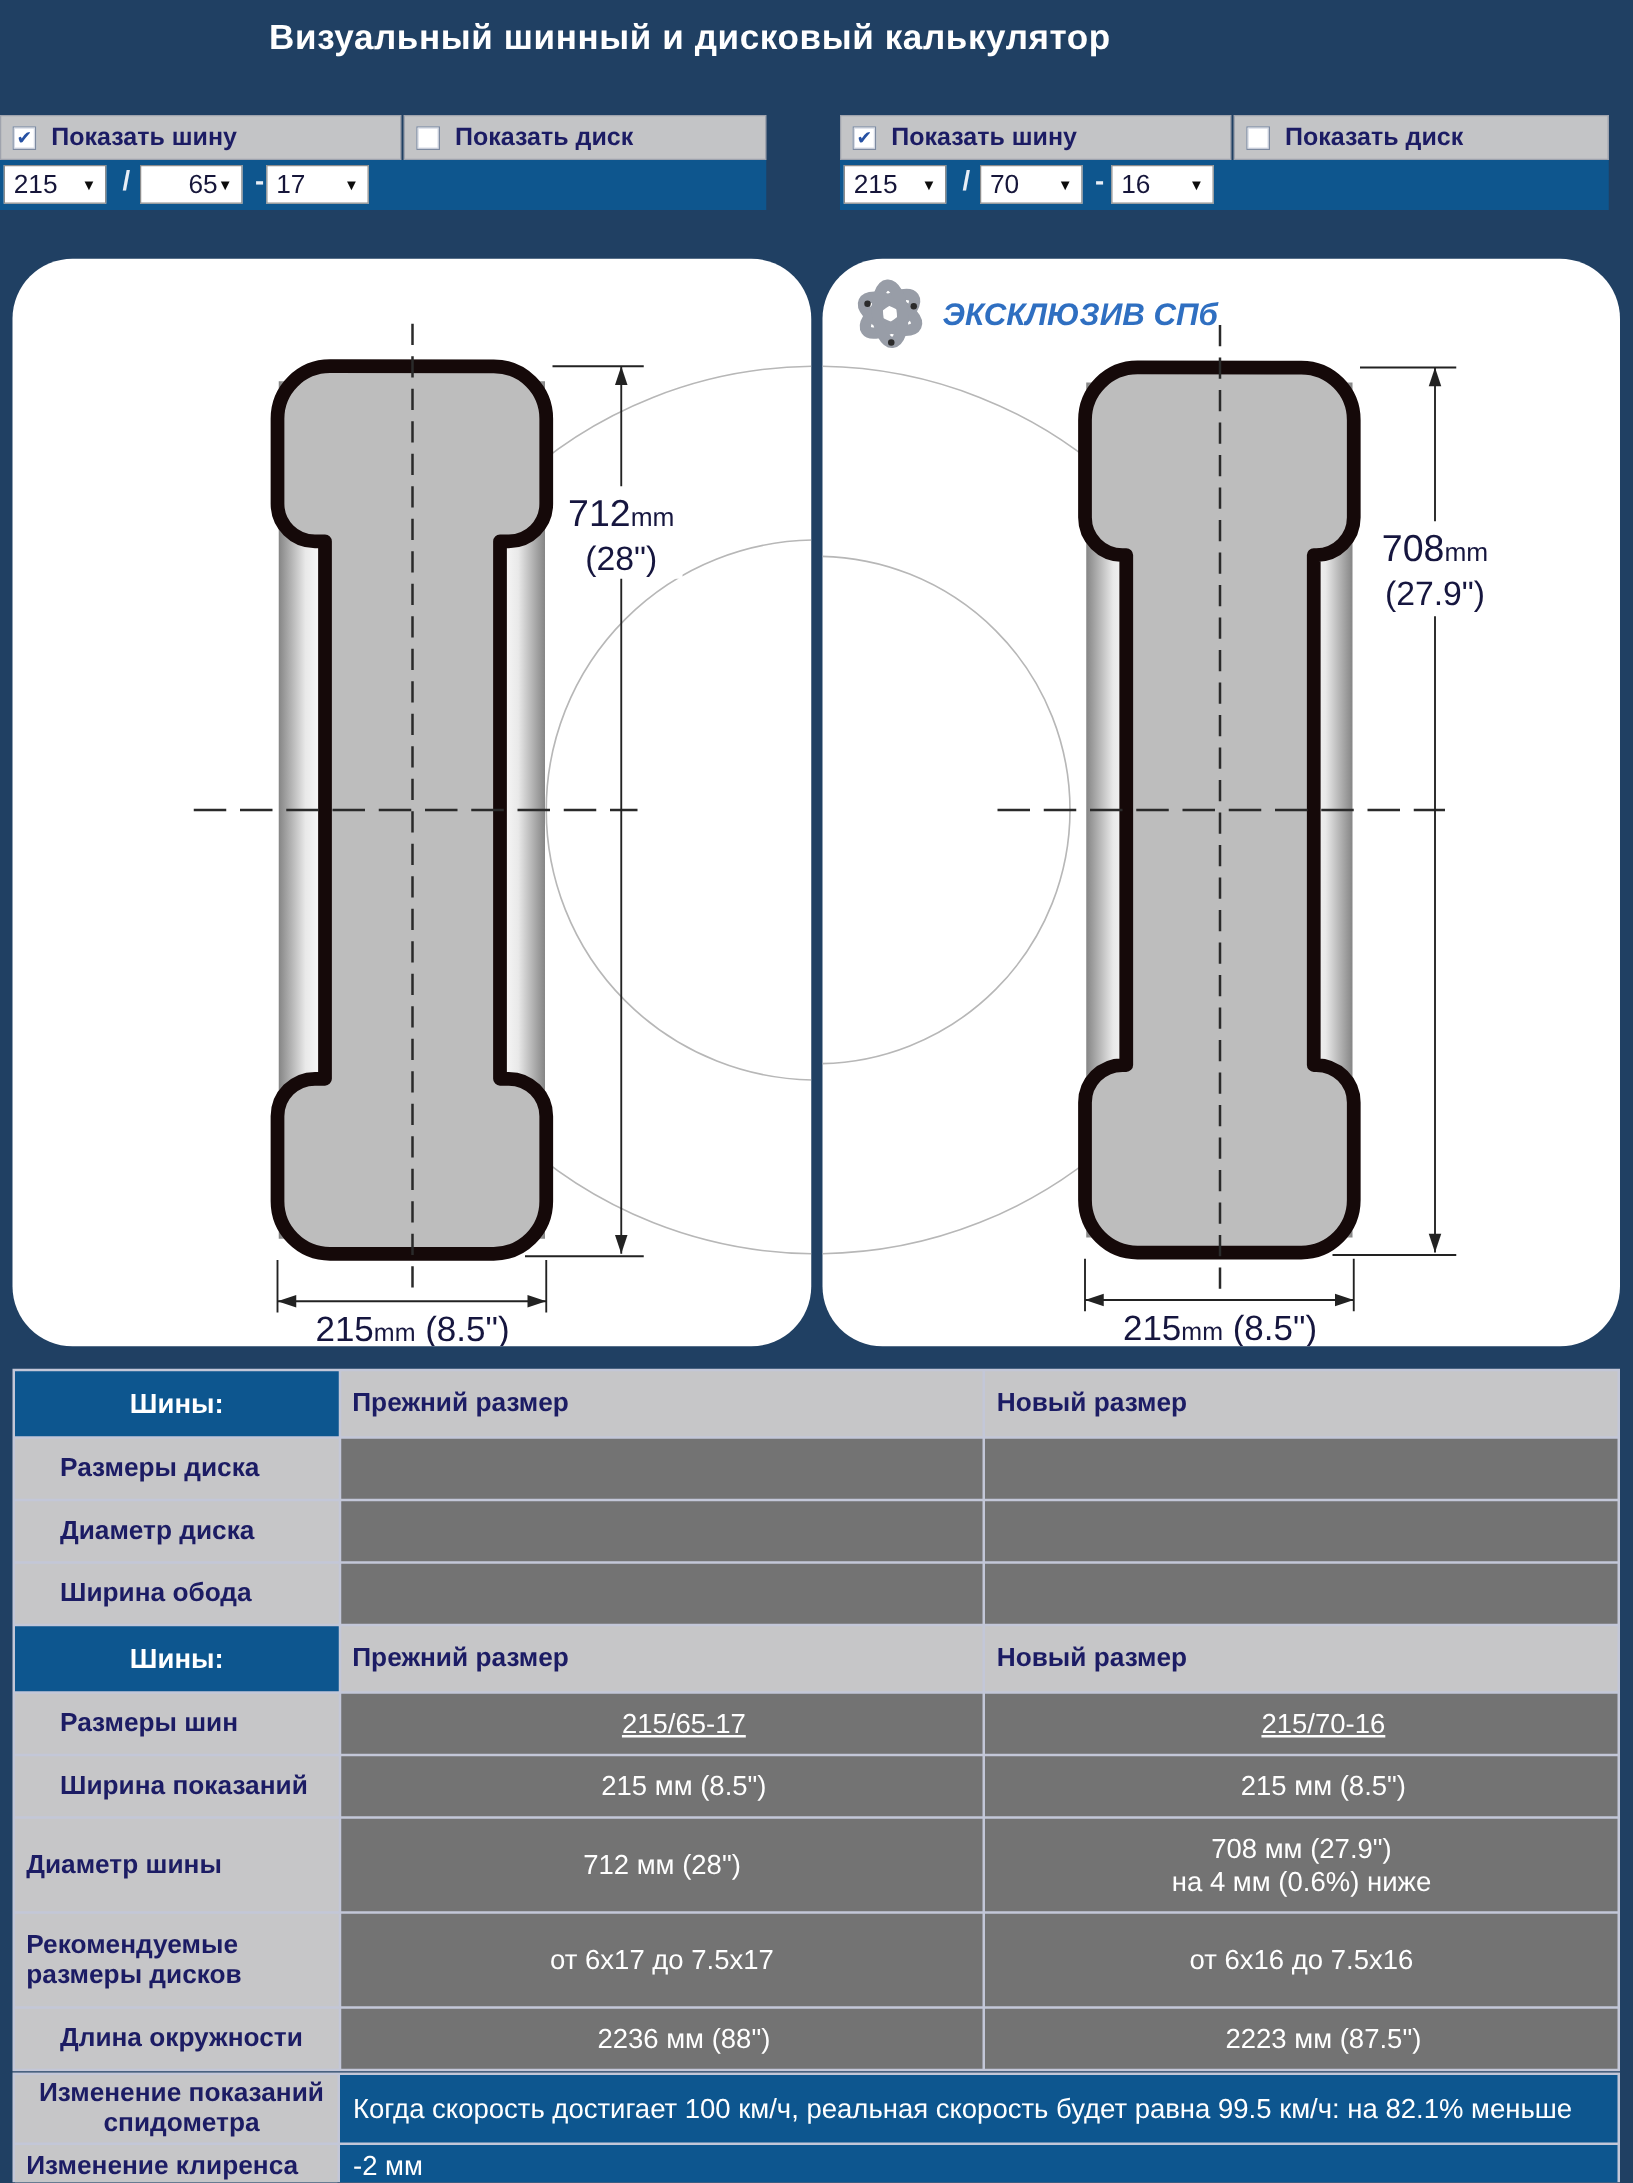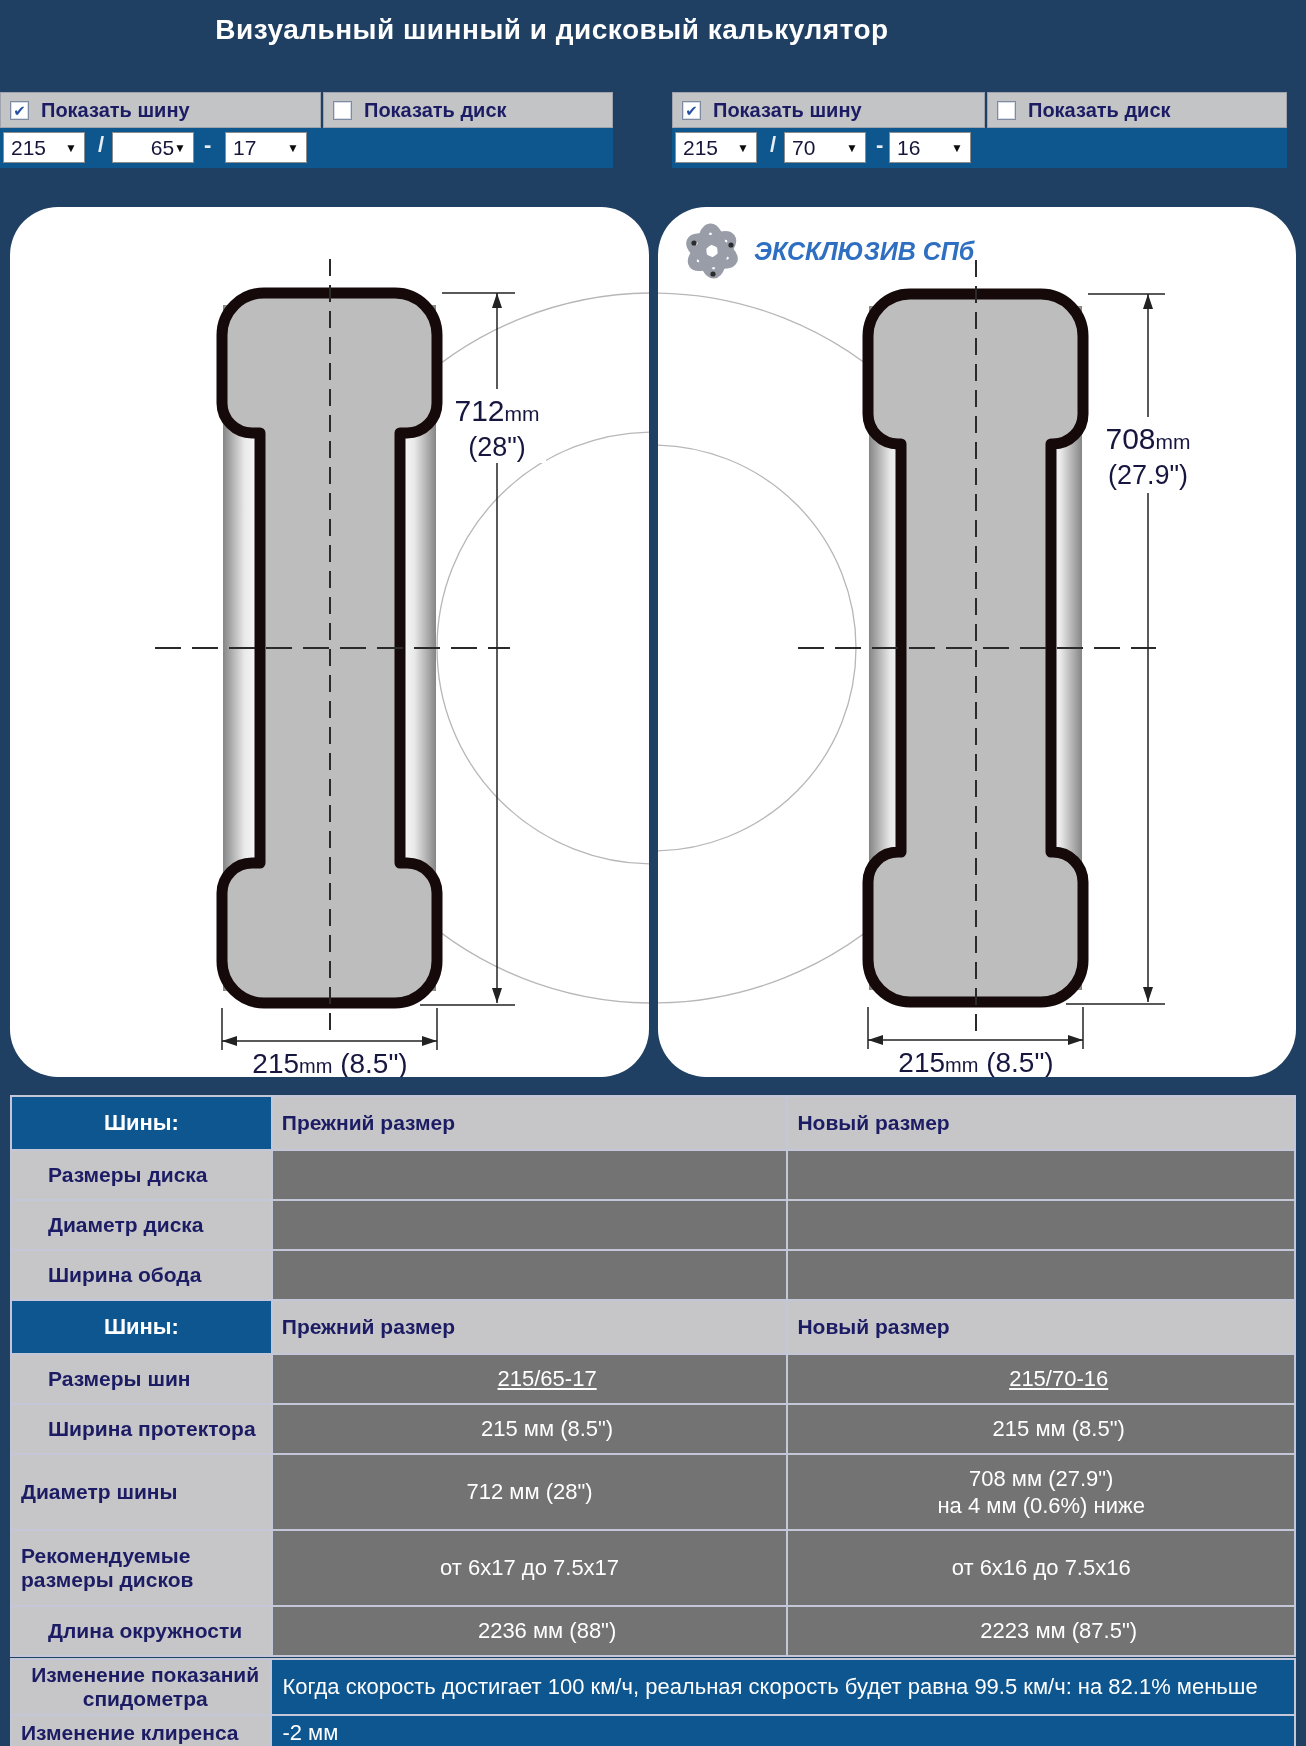--- a/index.html
+++ b/index.html
@@ -67,21 +67,21 @@
       <div class="select" style="left:3px;">
         <span>215</span>
           <span class="tri">▼</span>
       </div>
       <span class="sep" style="left:98px;">/</span>
       <div class="select" style="left:112px;justify-content:flex-end;">
         <span>65</span>
           <span class="tri">▼</span>
       </div>
       <span class="sep" style="left:204px;">-</span>
-      <div class="select" style="left:225px;">
+      <div class="select" style="left:213px;">
         <span>17</span>
           <span class="tri">▼</span>
       </div>
     </div>
   </div>
 
   <div class="abs ctrl-group" style="left:672px;width:615px;">
     <div class="ctrl-head" style="left:0;width:313px;">
       <span class="checkbox" id="cb-r-tire">✔</span>
       <span class="ctrl-label">Показать шину</span>
@@ -237,21 +237,21 @@
       <td class="cell-sec">Шины:</td>
       <td class="cell-colhead">Прежний размер</td>
       <td class="cell-colhead">Новый размер</td>
     </tr>
     <tr class="r-std">
       <td class="cell-lab">Размеры шин</td>
       <td class="cell-val"><a class="tire-link">215/65-17</a></td>
       <td class="cell-val"><a class="tire-link">215/70-16</a></td>
     </tr>
     <tr class="r-std">
-      <td class="cell-lab">Ширина протектора</td>
+      <td class="cell-lab">Ширина показаний</td>
       <td class="cell-val">215 мм (8.5")</td>
       <td class="cell-val">215 мм (8.5")</td>
     </tr>
     <tr class="r-tall">
       <td class="cell-lab">Диаметр шины</td>
       <td class="cell-val">712 мм (28")</td>
       <td class="cell-val">
         <div>708 мм (27.9")</div>
         <div>на 4 мм (0.6%) ниже</div>
       </td>

